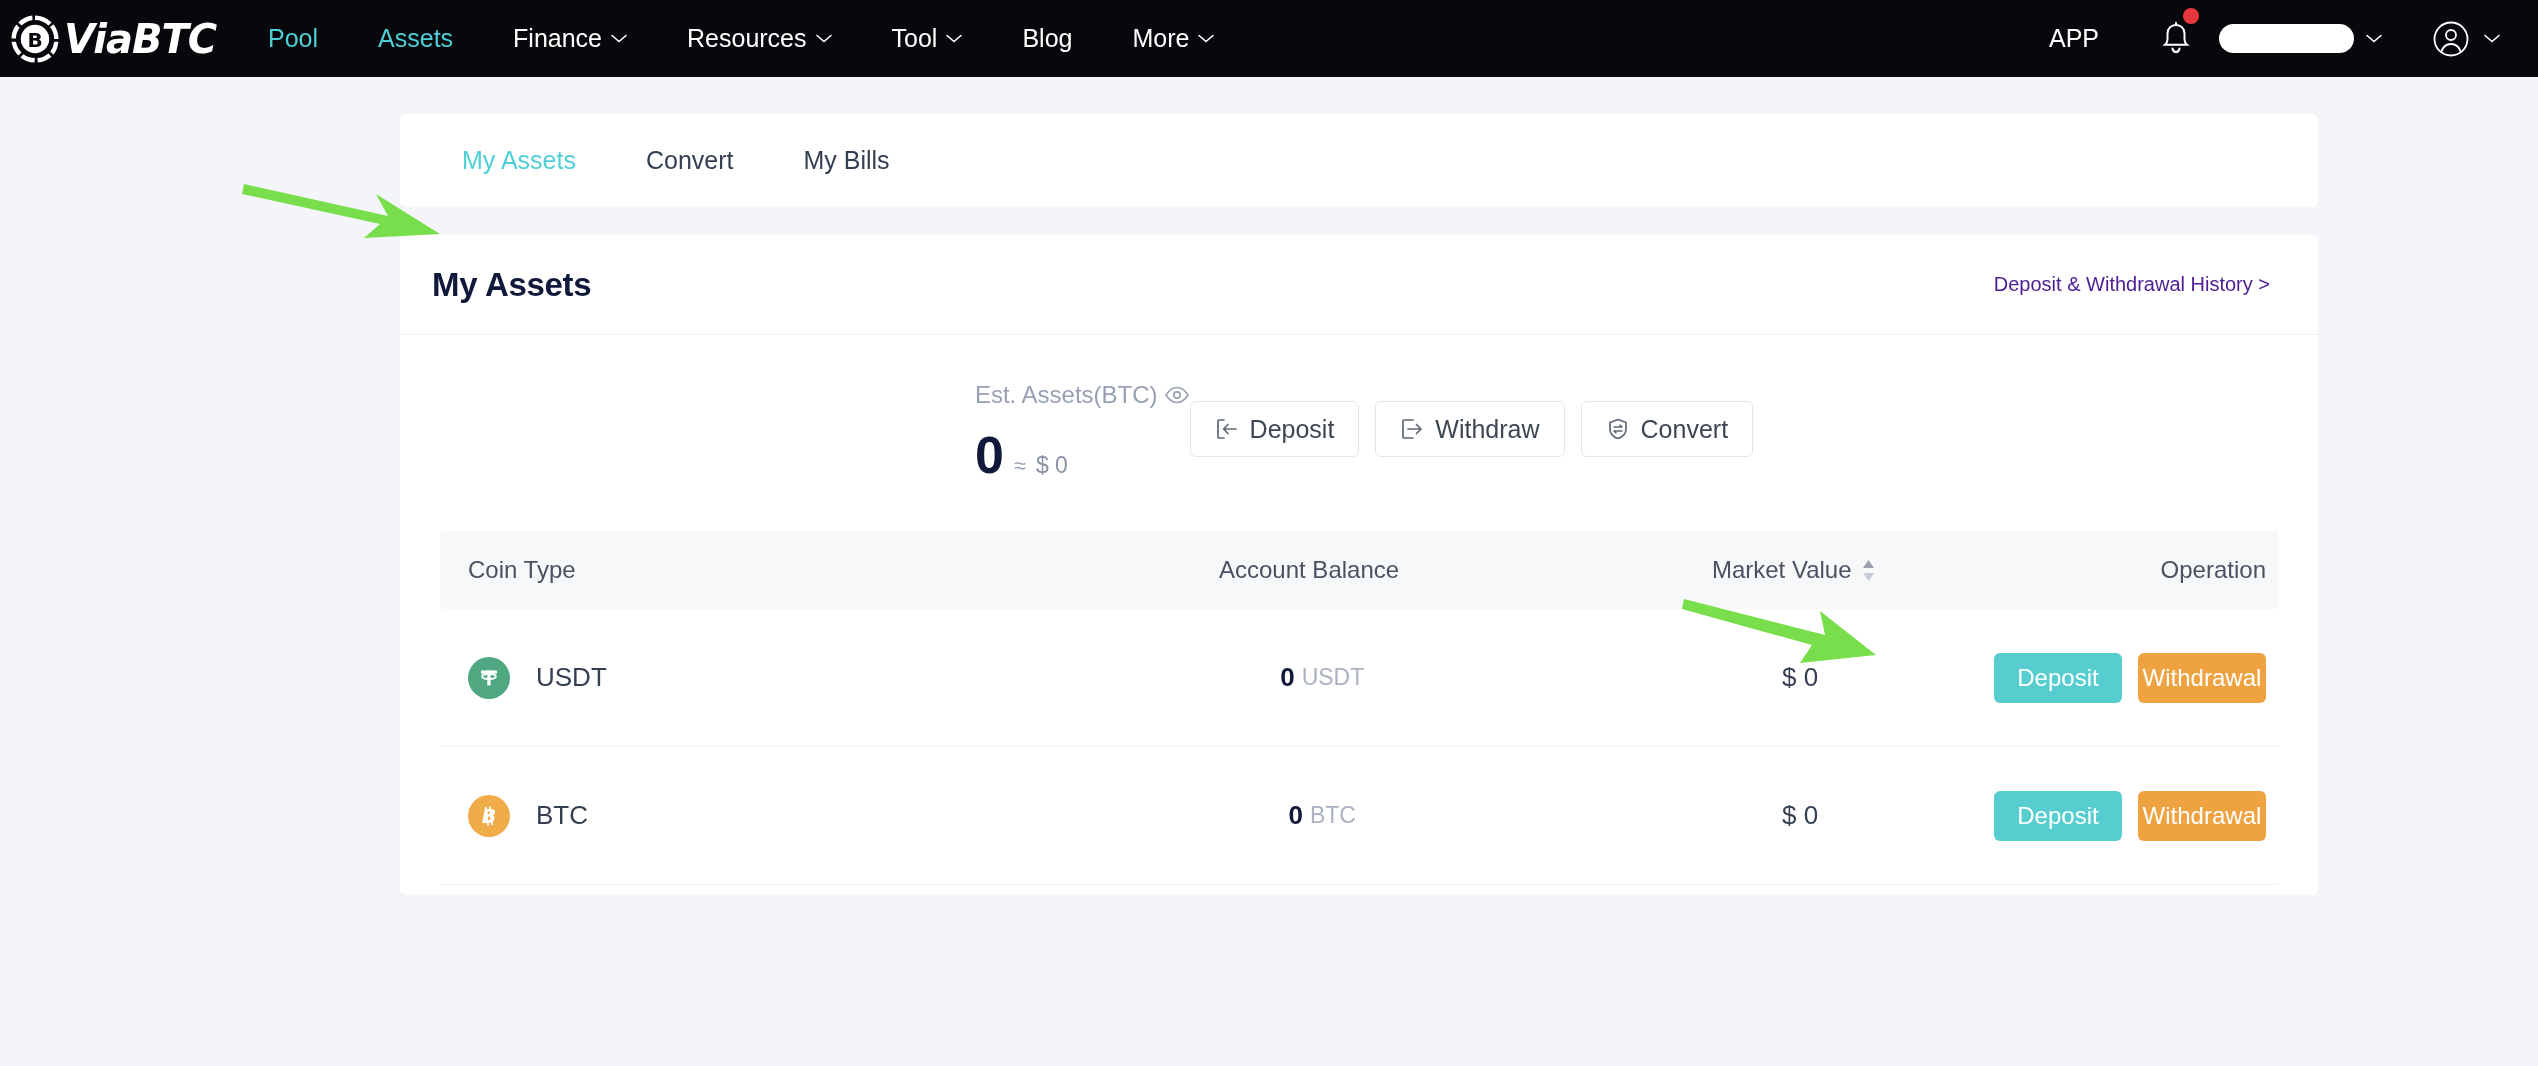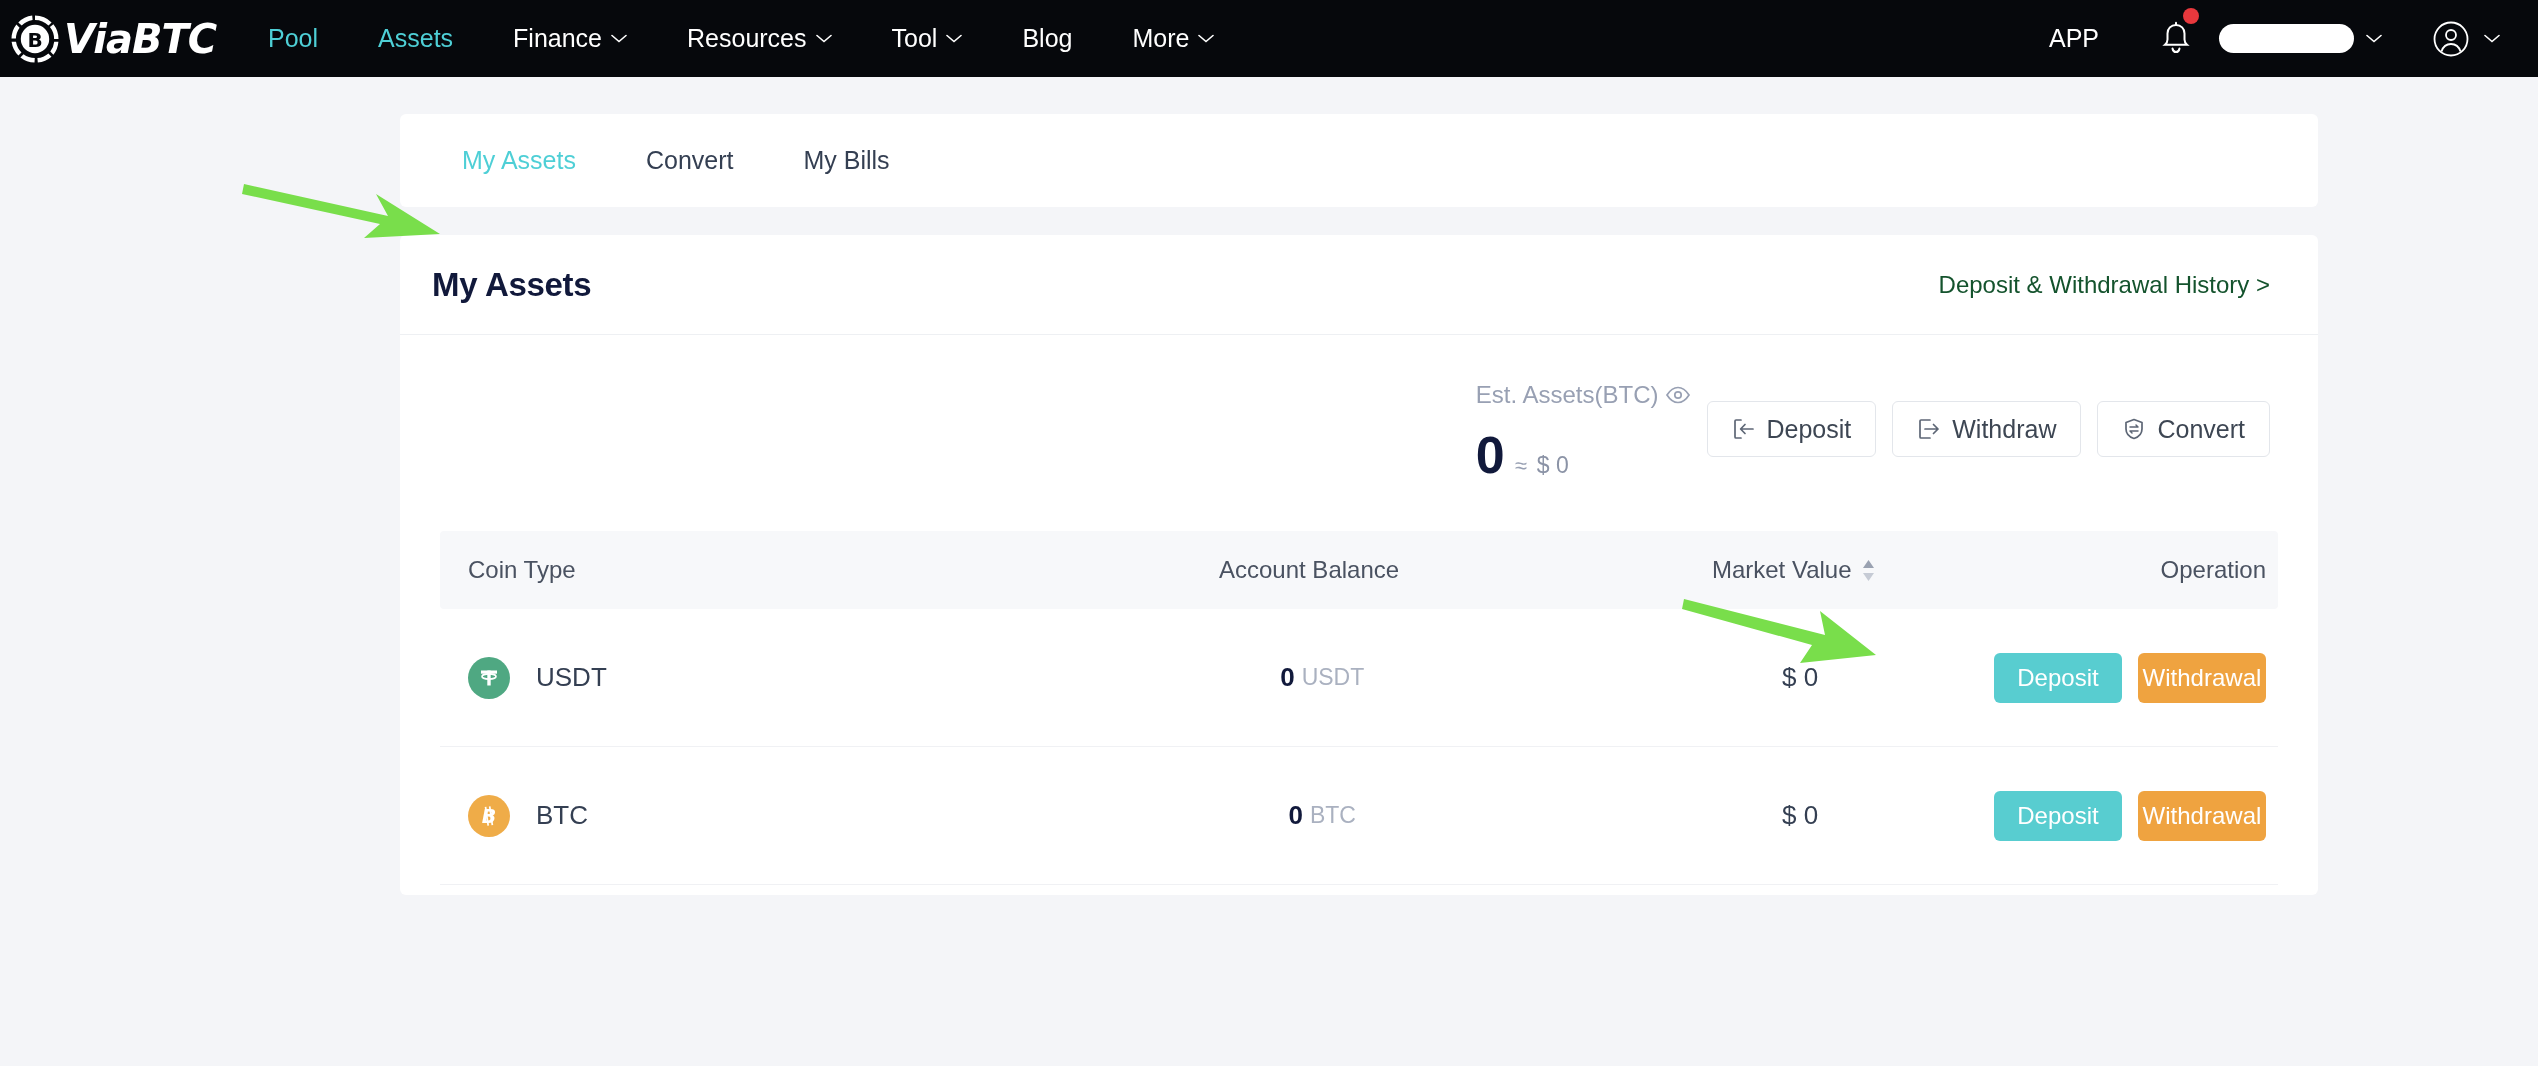--- a/index.html
+++ b/index.html
@@ -158,33 +158,32 @@
     padding: 0 48px 0 32px;
     border-bottom: 1px solid #eef0f3;
   }
   .card-title {
     font-size: 33px;
     font-weight: bold;
     color: #11193b;
     letter-spacing: -0.3px;
   }
   .link-teal {
-    font-size: 24px;
-    color: #14532d;
+    font-size: 20px;
+    color: #4c1d95;
     cursor: pointer;
     white-space: nowrap;
   }
 
   .balance-row {
     display: flex;
     align-items: flex-start;
-    justify-content: flex-end;
+    justify-content: center;
     padding: 46px 48px 0 58px;
     min-height: 196px;
-    gap: 16px;
   }
   .bal-label {
     display: flex;
     align-items: center;
     gap: 6px;
     color: #98a0b3;
     font-size: 24px;
   }
   .eye-icon { width: 26px; height: 26px; display: block; cursor: pointer; }
   .bal-value {

